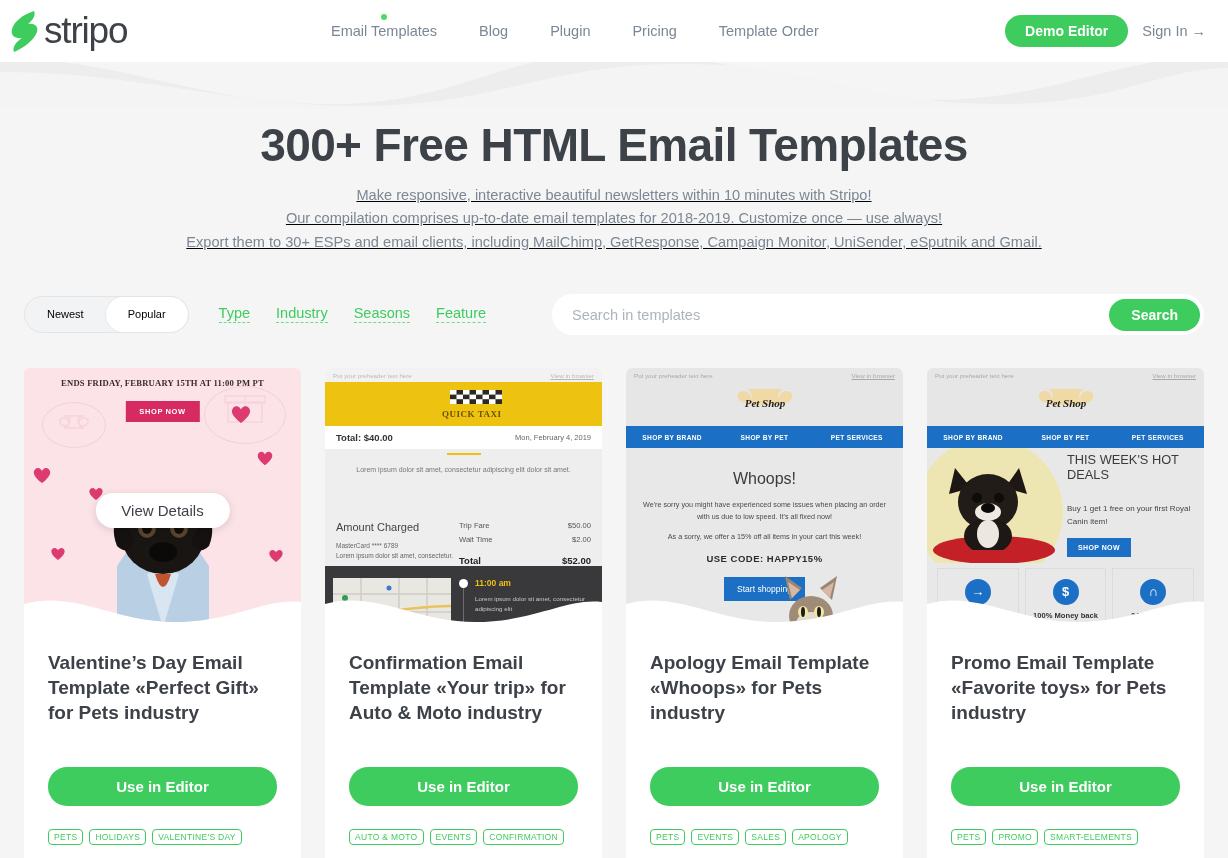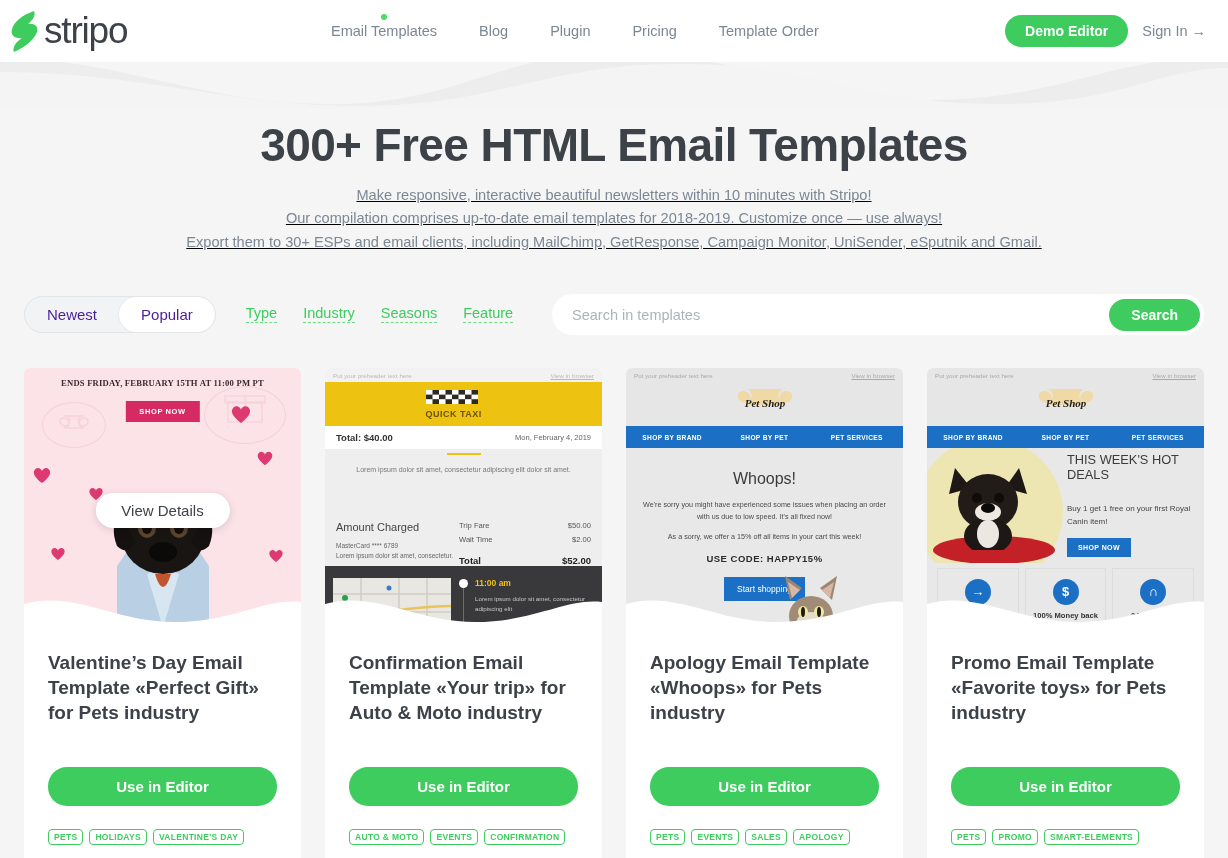--- a/index.html
+++ b/index.html
@@ -59,21 +59,21 @@
   .filter-row {
     position: absolute; top: 294px; left: 24px; width: 1180px; height: 40px;
     display: flex; align-items: center; z-index: 10;
   }
   .toggle {
     display: flex; height: 37px; border: 1px solid #e2e4e6; border-radius: 19px;
     background: #f2f3f4; overflow: hidden;
   }
   .toggle-opt {
     display: flex; align-items: center; justify-content: center;
-    font-size: 15px; color: #4c1d95; padding: 0 22px; cursor: pointer;
+    font-size: 11px; color: #000000; padding: 0 22px; cursor: pointer;
   }
   .toggle-opt.active { background: #ffffff; border-radius: 19px; box-shadow: 0 0 0 1px #e8eaec; }
   .filter-links { display: flex; gap: 26px; margin-left: 30px; }
   .filter-link {
     font-size: 14.5px; color: #3ecc5f; cursor: pointer;
     border-bottom: 1px dashed #6edc87; padding-bottom: 1px;
   }
   .search-box {
     position: absolute; right: 0; top: 0; width: 652px; height: 41px;
     background: #fff; border-radius: 21px; display: flex; align-items: center;
@@ -121,21 +121,21 @@
     position: absolute; left: 24px; bottom: 52px; width: 229px;
     background: #3ecc5f; color: #fff; border: none; border-radius: 19px;
     font-family: "Liberation Sans", sans-serif;
     font-size: 15px; font-weight: bold; padding: 11px 0; cursor: pointer;
   }
   .tags {
     position: absolute; left: 24px; bottom: 13px; display: flex; gap: 6px; flex-wrap: wrap;
   }
   .tag {
     border: 1px solid #3ecc5f; color: #3ecc5f; border-radius: 4px;
-    font-size: 8.5px; font-weight: bold; padding: 3px 5px; letter-spacing: .3px;
+    font-size: 8.5px; font-weight: normal; padding: 3px 5px; letter-spacing: .3px;
     white-space: nowrap; cursor: pointer; line-height: 1;
   }
 
   
   .v-bg { position: absolute; inset: 0; background: #fbe3e8; }
   .v-ends {
     position: absolute; top: 10px; left: 0; width: 100%; text-align: center;
     font-family: "Liberation Serif", serif;
     font-size: 8.6px; font-weight: bold; color: #3a2b30; letter-spacing: .2px;
   }
@@ -154,21 +154,21 @@
   .heart { position: absolute; color: #e0437c; }
 
   
   .t-pre {
     position: absolute; top: 0; left: 0; width: 100%; height: 14px; background: #f2f2f2;
     font-size: 6.2px; color: #b9b9b9; padding: 4px 8px 0 8px; display: flex; justify-content: space-between;
   }
   .t-yellow { position: absolute; top: 14px; left: 0; width: 100%; height: 44px; background: #edc211; }
   .t-logo {
     position: absolute; top: 22px; left: 50%; transform: translateX(-50%);
-    width: 76px; text-align: left;
+    width: 76px; text-align: right; font-family: Liberation Serif, serif;
   }
   .t-checker { width: 52px; height: 14px; margin: 0 auto; }
   .t-quick {
     font-size: 9px; font-weight: bold; color: #6b5302; letter-spacing: .5px; margin-top: 1px;
   }
   .t-bar {
     position: absolute; top: 58px; left: 0; width: 100%; height: 23px; background: #fff;
     display: flex; align-items: center; justify-content: space-between; padding: 0 11px;
   }
   .t-total { font-size: 9.5px; font-weight: bold; color: #333; }

